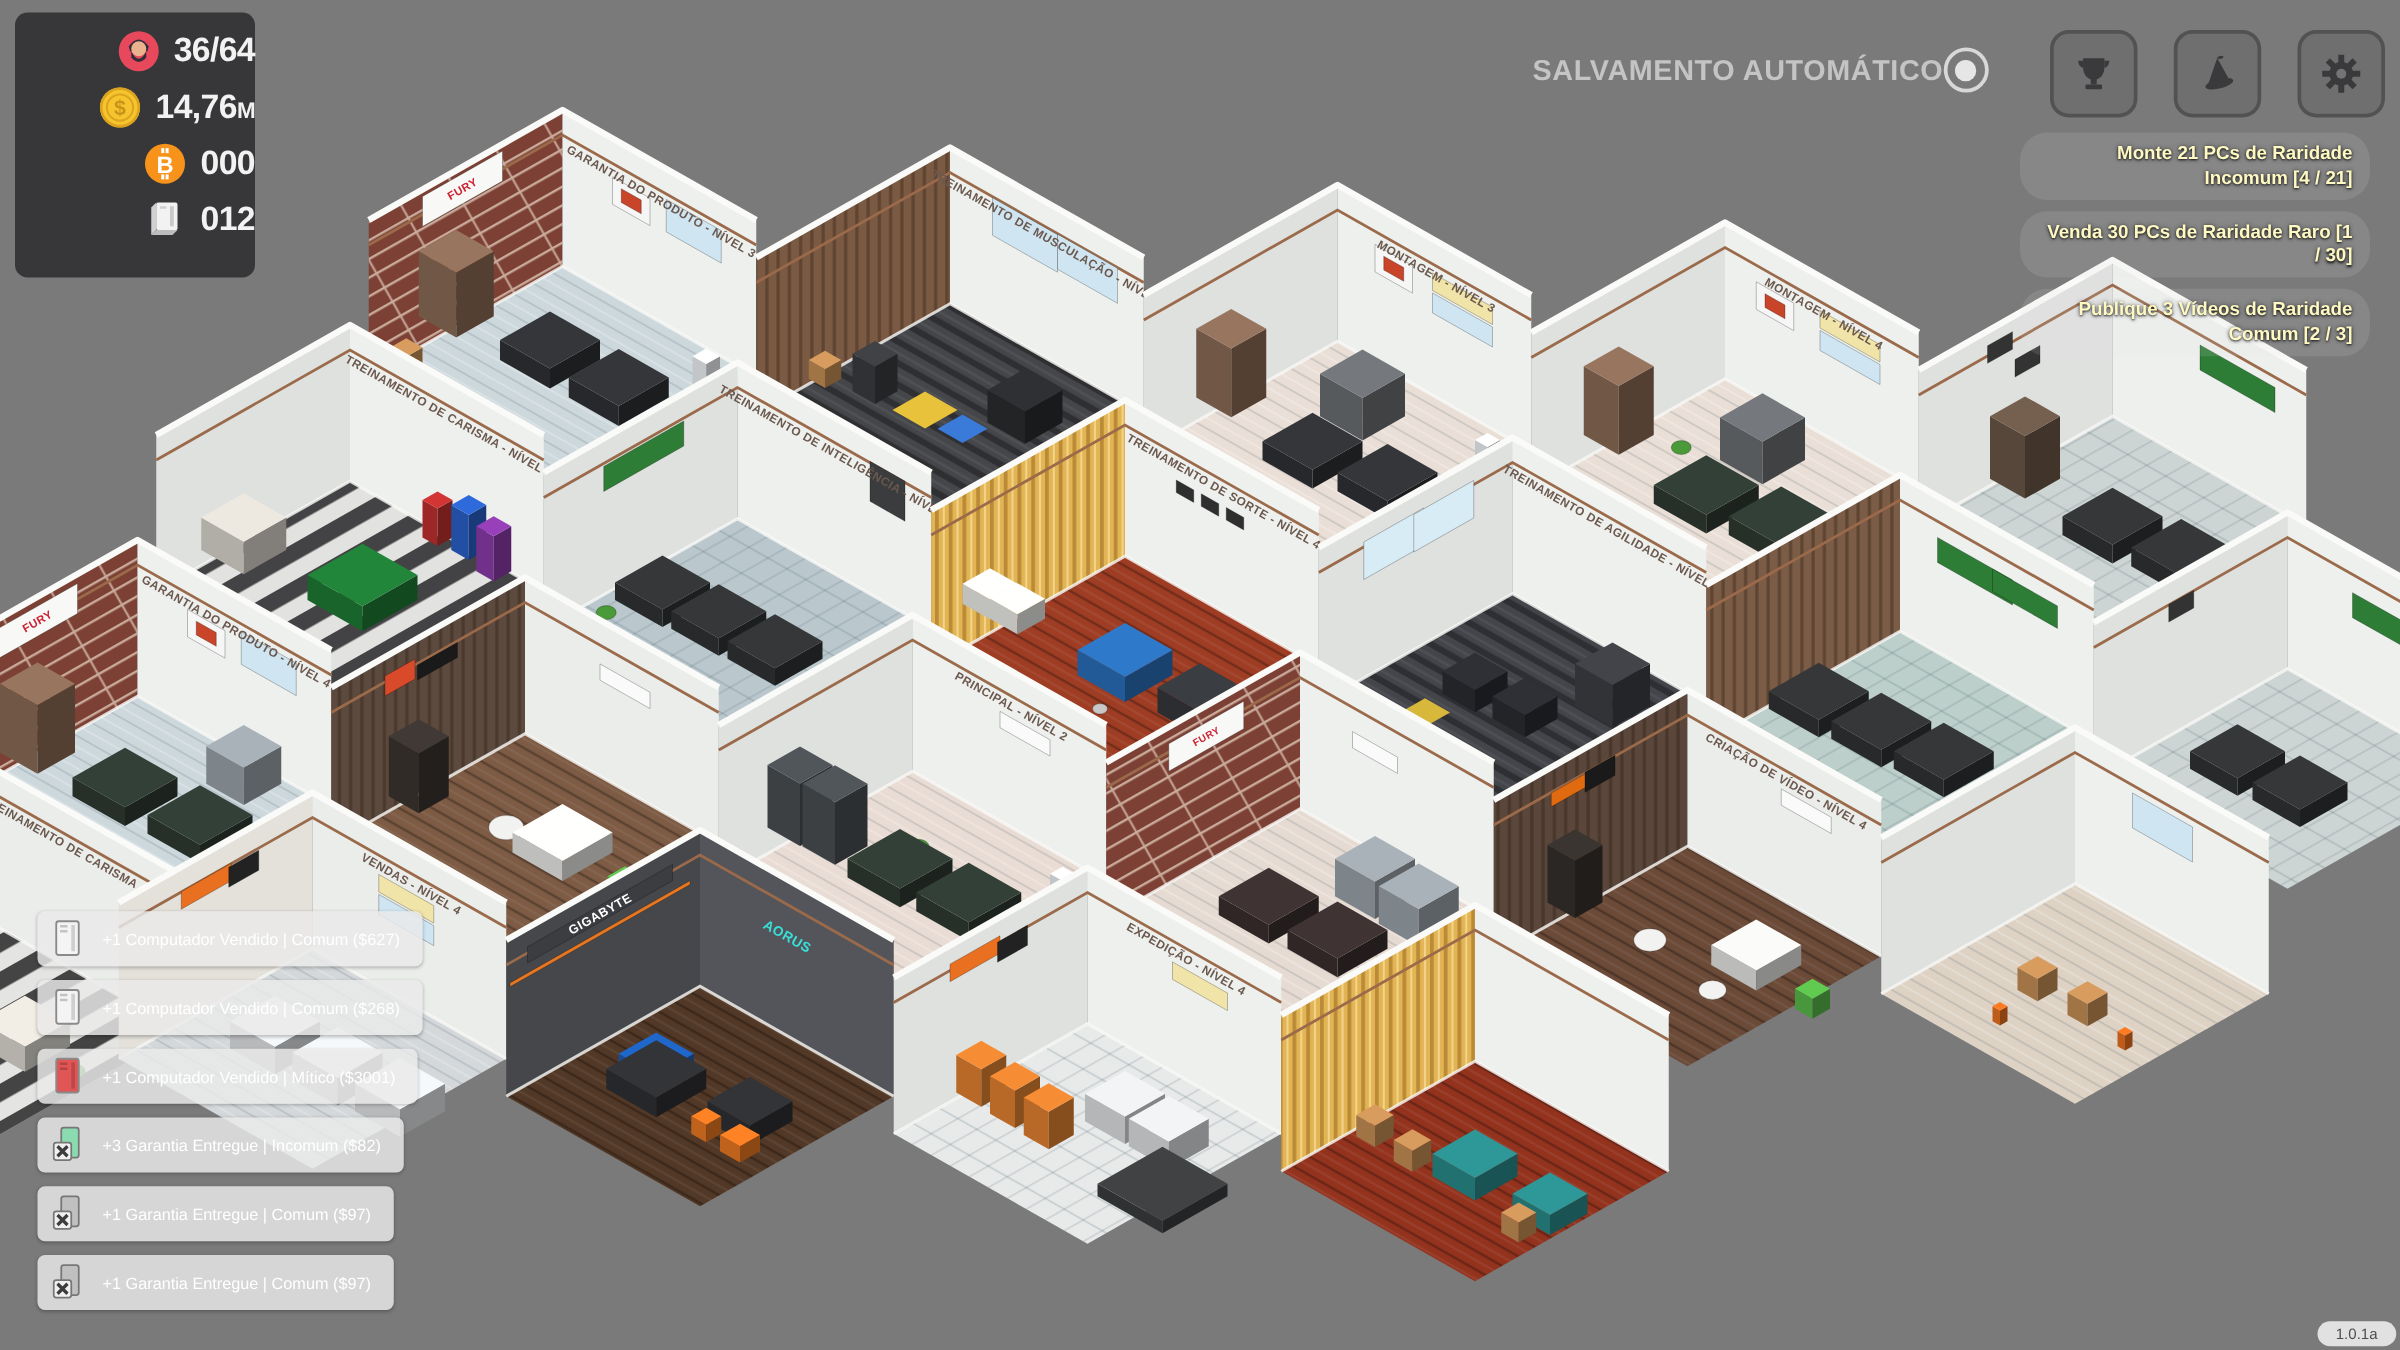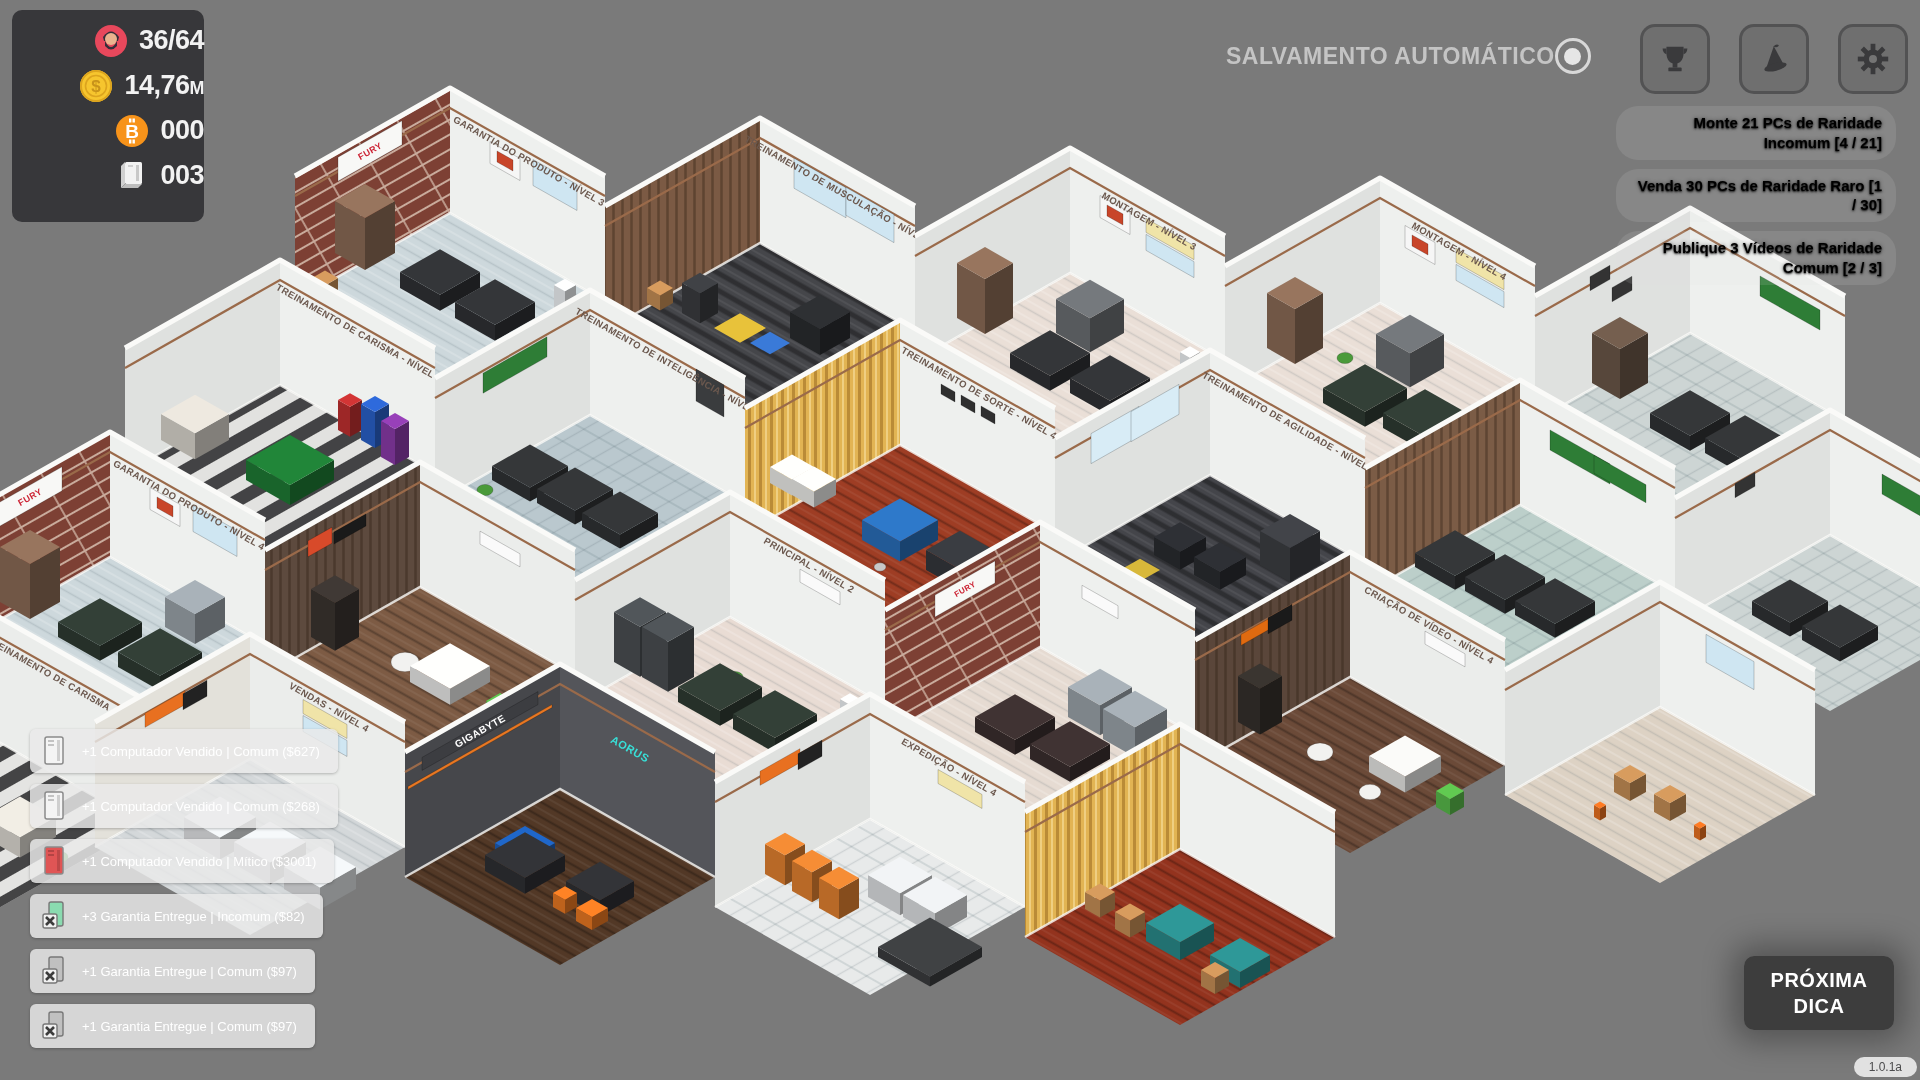--- a/index.html
+++ b/index.html
@@ -21,21 +21,21 @@
   #autosave-dot{width:17px;height:17px;background:#e6e6e6;border-radius:50%;}
   
   .hud-btn{position:absolute;top:24px;width:64px;height:64px;border:3px solid rgba(58,58,60,0.55);
     border-radius:15px;background:rgba(80,80,80,0.25);display:flex;align-items:center;justify-content:center;cursor:pointer;}
   #btn-achievements{left:1640px;}
   #btn-rewards{left:1739px;}
   #btn-settings{left:1838px;}
   
   #quests{position:absolute;right:24px;top:106px;display:flex;flex-direction:column;align-items:flex-end;}
   .quest{width:252px;margin-bottom:9px;padding:7px 14px;border-radius:22px;
-    background:rgba(225,225,225,0.13);text-align:right;color:#000000;font-size:15px;font-weight:bold;
+    background:rgba(225,225,225,0.13);text-align:right;color:#fef9c3;font-size:15px;font-weight:bold;
     line-height:1.32;text-shadow:0 1px 2px rgba(0,0,0,0.85),0 0 4px rgba(0,0,0,0.45);}
   
   #notifications{position:absolute;left:30px;top:729px;}
   .noti{display:flex;align-items:center;gap:12px;height:44px;margin-bottom:11px;width:fit-content;
     padding:0 18px 0 10px;border-radius:6px;background:rgba(233,233,233,0.83);
     box-shadow:0 1px 3px rgba(0,0,0,0.25);}
   .noti-text{color:#ffffff;font-size:13px;white-space:nowrap;}
   .noti-icon{width:30px;height:32px;flex:0 0 30px;}
   
   #next-tip{position:absolute;right:26px;bottom:50px;width:150px;padding:11px 0;
@@ -670,21 +670,21 @@
         <span class="stat-value">000</span>
       </div>
       <div class="stat-row">
         <svg class="stat-icon" viewBox="0 0 34 34">
           <path d="M10 3 l-4 4 v22 l4 -4 z" fill="#d0d0d0"></path>
           <path d="M6 29 h17 l4 -4 h-17 z" fill="#bdbdbd"></path>
           <rect x="10" y="3" width="17" height="22" rx="1.5" fill="#f2f2f2"></rect>
           <rect x="21" y="6" width="3" height="16" fill="#c8c8c8"></rect>
           <rect x="13" y="6" width="5" height="2" fill="#cfcfcf"></rect>
         </svg>
-        <span class="stat-value">003</span>
+        <span class="stat-value">012</span>
       </div>
     </div>
 
   <div id="autosave">
     <span id="autosave-label">SALVAMENTO AUTOMÁTICO</span>
     <span id="autosave-ring">
         <span id="autosave-dot"></span>
       </span>
   </div>
 
@@ -778,17 +778,16 @@
       <div class="noti">
         <svg class="noti-icon" viewBox="0 0 30 32">
           <rect x="9" y="2" width="14" height="24" rx="2" fill="#c0c0c0" stroke="#777" stroke-width="1.4"></rect>
           <rect x="3" y="14" width="14" height="14" rx="2" fill="#f0f0f0" stroke="#777" stroke-width="1.4"></rect>
           <path d="M6 17 L14 25 M14 17 L6 25" stroke="#3c3c3c" stroke-width="2.6"></path>
         </svg>
         <span class="noti-text">+1 Garantia Entregue | Comum ($97)</span>
       </div>
     </div>
 
-  <div id="next-tip">PRÓXIMA DICA</div>
 
   <div id="version">1.0.1a</div>
 
 </div>
 
 </body></html>

